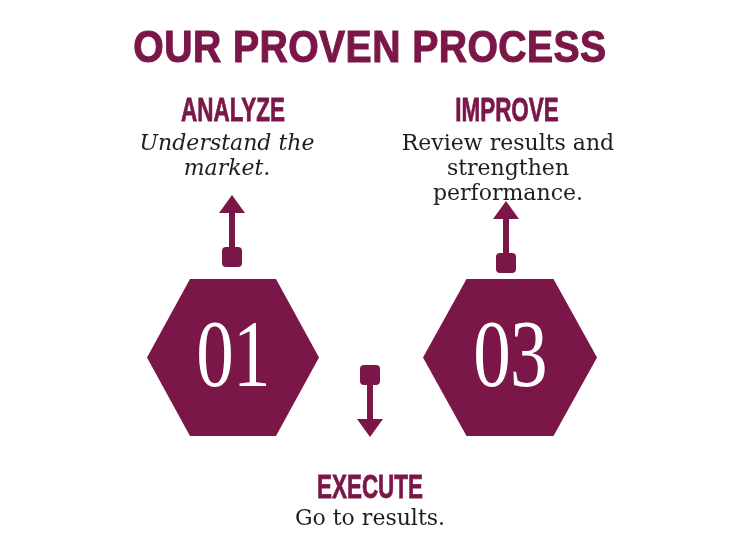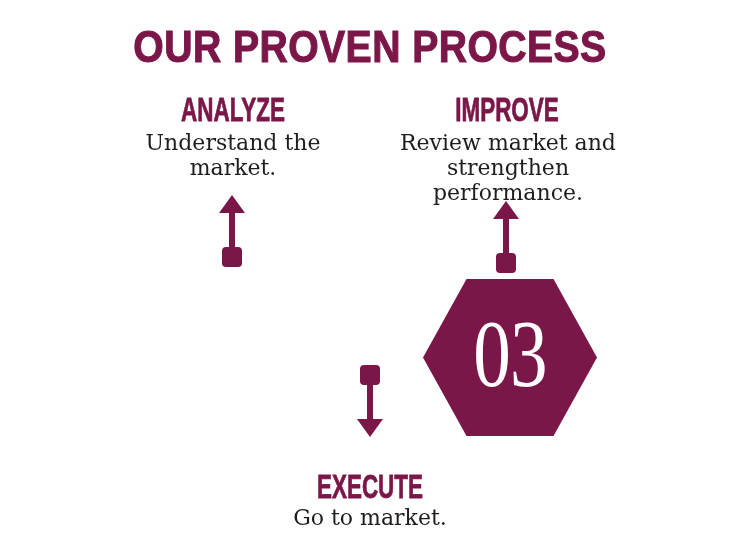--- a/index.html
+++ b/index.html
@@ -64,52 +64,59 @@
   .z1{z-index:1} .z2{z-index:2} .z3{z-index:3}
 </style>
 </head>
 <body>
 
 <div class="canvas">
 
   <div class="title">OUR PROVEN PROCESS</div>
 
   <div class="step-label" style="left:133px; top:92px;">ANALYZE</div>
-  <div class="step-desc" style="left:135px; top:130px; width:196px;">Understand the
+  <div class="step-desc" style="left:129px; top:130px; width:196px;font-style:italic;">Understand the
 market.</div>
 
   <div class="step-label" style="left:407px; top:92px;">IMPROVE</div>
-  <div class="step-desc" style="left:399px; top:130px; width:218px;">Review market and
+  <div class="step-desc" style="left:399px; top:130px; width:218px;">Review results and
 strengthen
 performance.</div>
 
   <div class="arrow" style="left:218px; top:195px;">
     <div class="arrow-head-up"></div>
     <div class="arrow-line"></div>
     <div class="arrow-square"></div>
   </div>
 
   <div class="arrow" style="left:492px; top:201px;">
     <div class="arrow-head-up"></div>
     <div class="arrow-line"></div>
     <div class="arrow-square"></div>
   </div>
 
+  <div class="hex z1" style="left:142px; top:274px; width:182px; height:167px;">
+    <svg width="182" height="167" viewBox="0 0 182 167">
+      <polygon class="hex-bg" points="0,83.5 45.5,0 136.5,0 182,83.5 136.5,167 45.5,167"></polygon>
+      <polygon class="hex-solid" points="5,83.5 48,5 134,5 177,83.5 134,162 48,162"></polygon>
+    </svg>
+    <div class="hex-number light">01</div>
+  </div>
 
 
   <div class="hex z3" style="left:418px; top:274px; width:184px; height:167px;text-align:center;">
     <svg width="184" height="167" viewBox="0 0 184 167">
       <polygon class="hex-bg" points="0,83.5 46,0 138,0 184,83.5 138,167 46,167"></polygon>
       <polygon class="hex-solid" points="5,83.5 48.5,5 135.5,5 179,83.5 135.5,162 48.5,162"></polygon>
     </svg>
     <div class="hex-number light">03</div>
   </div>
 
   <div class="arrow" style="left:356px; top:365px;">
     <div class="arrow-square"></div>
     <div class="arrow-line"></div>
     <div class="arrow-head-down"></div>
   </div>
 
   <div class="step-label" style="left:270px; top:469px;">EXECUTE</div>
-  <div class="step-desc" style="left:270px; top:505px; width:200px;">Go to market.</div>
+  <div class="step-desc" style="left:270px; top:505px; width:200px;">Go to results.</div>
 
 </div>
 
 </body></html>

